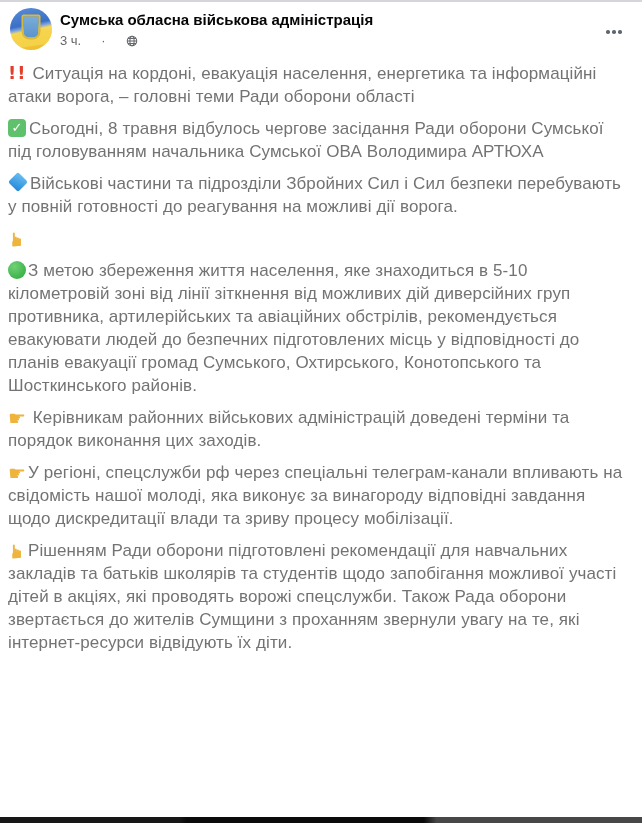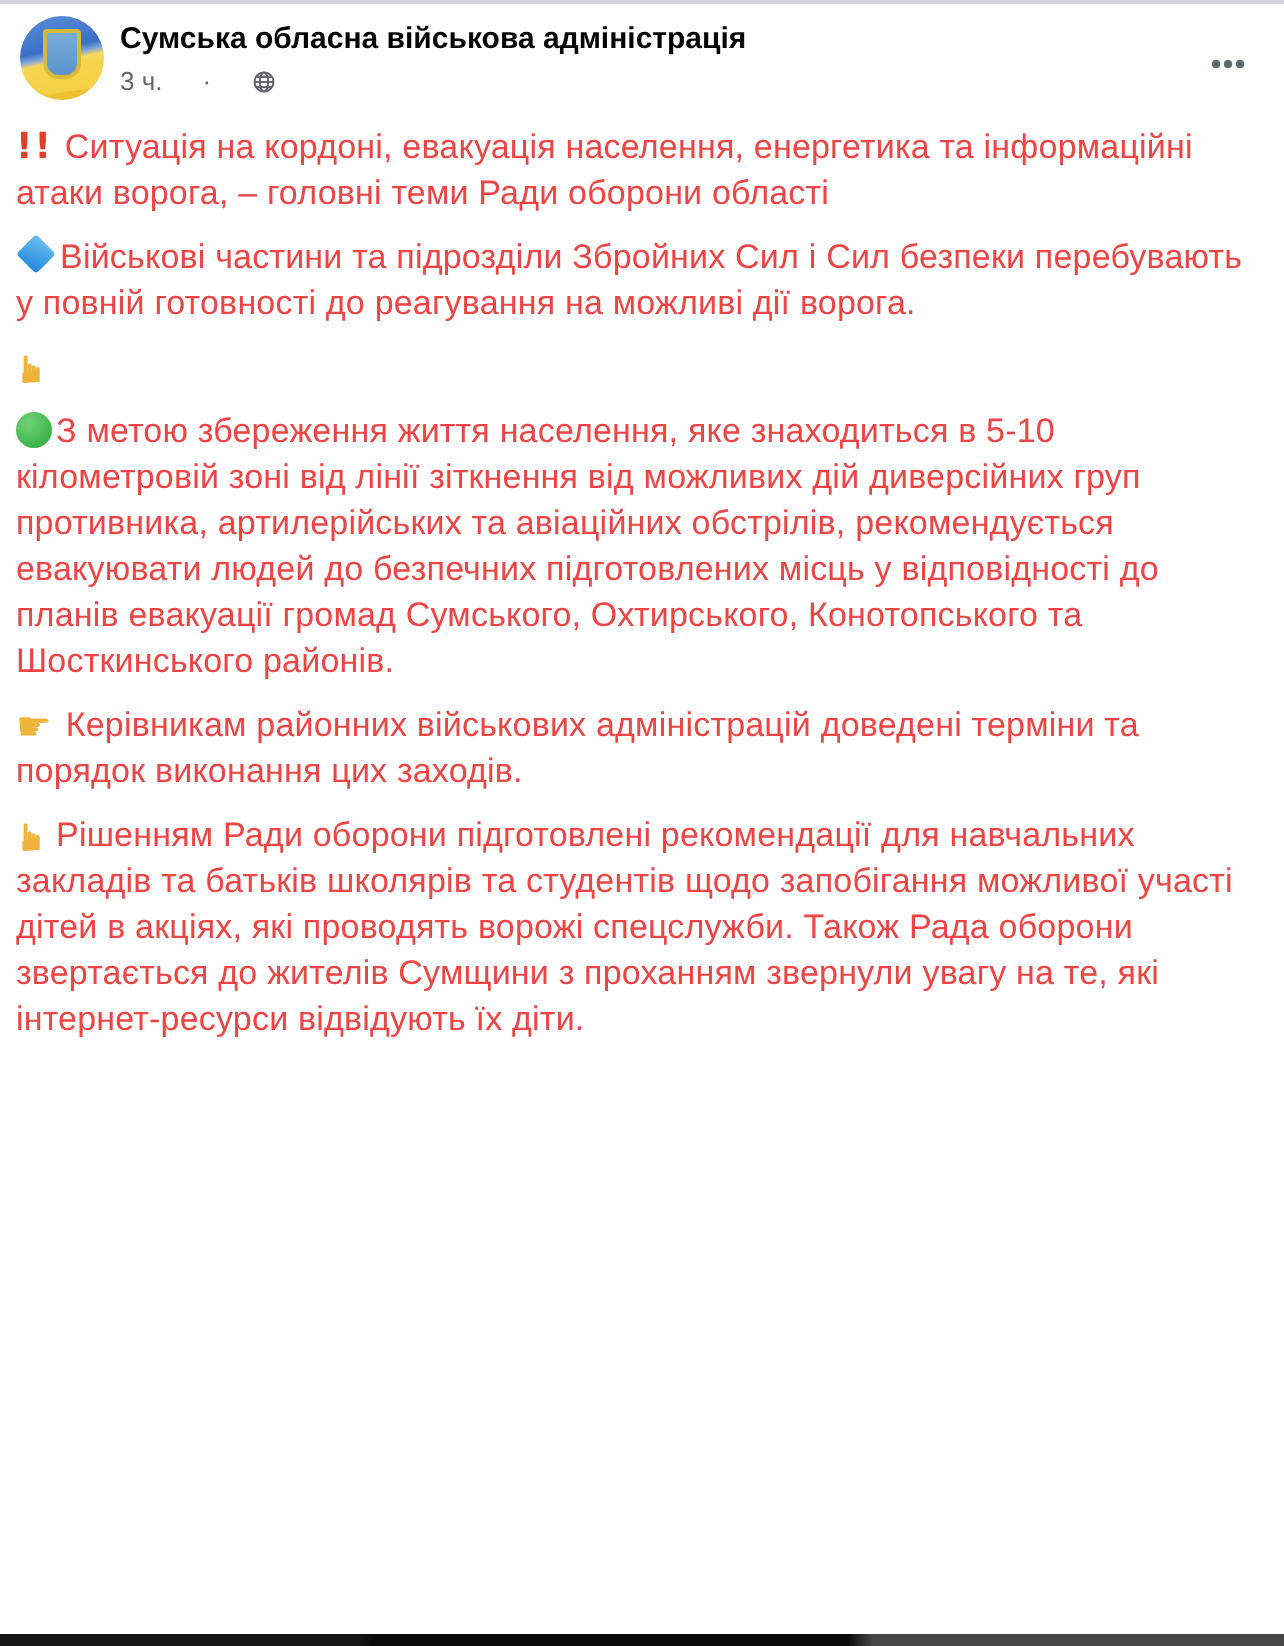--- a/index.html
+++ b/index.html
@@ -56,21 +56,21 @@
     cursor:pointer; border-radius:50%; margin-top:8px;
   }
   .menu-button i {
     width:3.5px; height:3.5px; border-radius:50%; background:#606770; display:block;
   }
 
   
   .post-body { padding:6px 12px 0 8px; }
   .para {
     font-size:17px; line-height:23px; margin-bottom:9px;
-    color:#ef4444; letter-spacing:0.1px;
+    color:#737373; letter-spacing:0.1px;
   }
   .emoji {
     display:inline-block; line-height:18px; margin-right:2px;
     font-family:"DejaVu Sans",sans-serif;
   }
   .emoji[data-emoji="double-exclamation"]::before {
     content:"!!"; font-weight:800; color:#e13f2b; font-size:18px;
     letter-spacing:1px; margin-right:4px;
   }
   .emoji[data-emoji="check-mark"] {
@@ -138,29 +138,35 @@
       <i></i>
       <i></i>
   </button>
 </div>
 
 <div class="post-body">
   <p class="para">
     <span class="emoji" data-emoji="double-exclamation"></span><span>Ситуація на кордоні, евакуація населення, енергетика та інформаційні атаки ворога, – головні теми Ради оборони області</span>
   </p>
   <p class="para">
+    <span class="emoji" data-emoji="check-mark"></span><span>Сьогодні, 8 травня  відбулось чергове засідання Ради оборони Сумської під головуванням начальника Сумської ОВА Володимира АРТЮХА</span>
+  </p>
+  <p class="para">
     <span class="emoji" data-emoji="blue-diamond"></span><span>Військові частини та підрозділи Збройних Сил і Сил безпеки перебувають у повній  готовності до  реагування на можливі дії ворога.</span>
   </p>
   <p class="para">
     <span class="emoji" data-emoji="point-up"></span>
   </p>
   <p class="para">
     <span class="emoji" data-emoji="green-circle"></span><span>З метою збереження життя населення, яке знаходиться в 5-10 кілометровій зоні від лінії зіткнення від можливих дій диверсійних груп противника, артилерійських та авіаційних обстрілів, рекомендується евакуювати людей до безпечних підготовлених місць у відповідності до планів евакуації громад Сумського, Охтирського, Конотопського та Шосткинського районів.</span>
   </p>
   <p class="para">
     <span class="emoji" data-emoji="point-right"></span><span> Керівникам районних військових адміністрацій доведені терміни та порядок виконання цих заходів.</span>
   </p>
   <p class="para">
+    <span class="emoji" data-emoji="point-right"></span><span>У регіоні, спецслужби рф через спеціальні телеграм-канали впливають на свідомість нашої молоді, яка виконує за винагороду відповідні завдання щодо дискредитації влади та зриву процесу мобілізації.</span>
+  </p>
+  <p class="para">
     <span class="emoji" data-emoji="point-up"></span><span>Рішенням Ради оборони підготовлені рекомендації для навчальних закладів та батьків школярів та студентів щодо запобігання можливої участі дітей в акціях, які проводять ворожі спецслужби. Також Рада оборони звертається до жителів Сумщини з проханням звернули увагу на те, які інтернет-ресурси відвідують їх діти.</span>
   </p>
 </div>
 
 <div class="media-edge"></div>
 
 </body></html>

